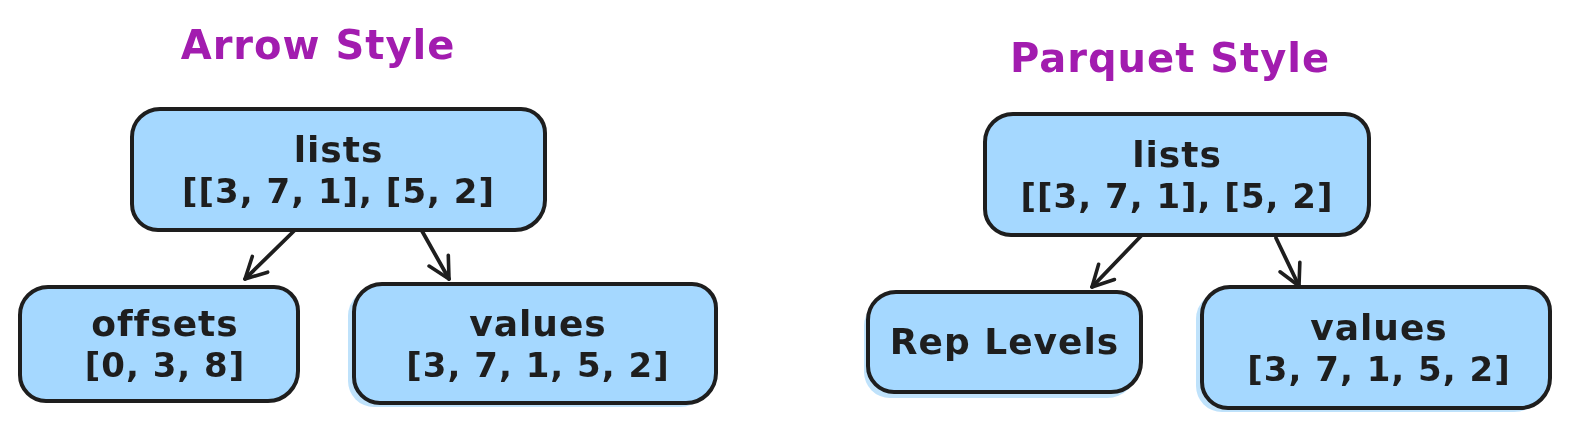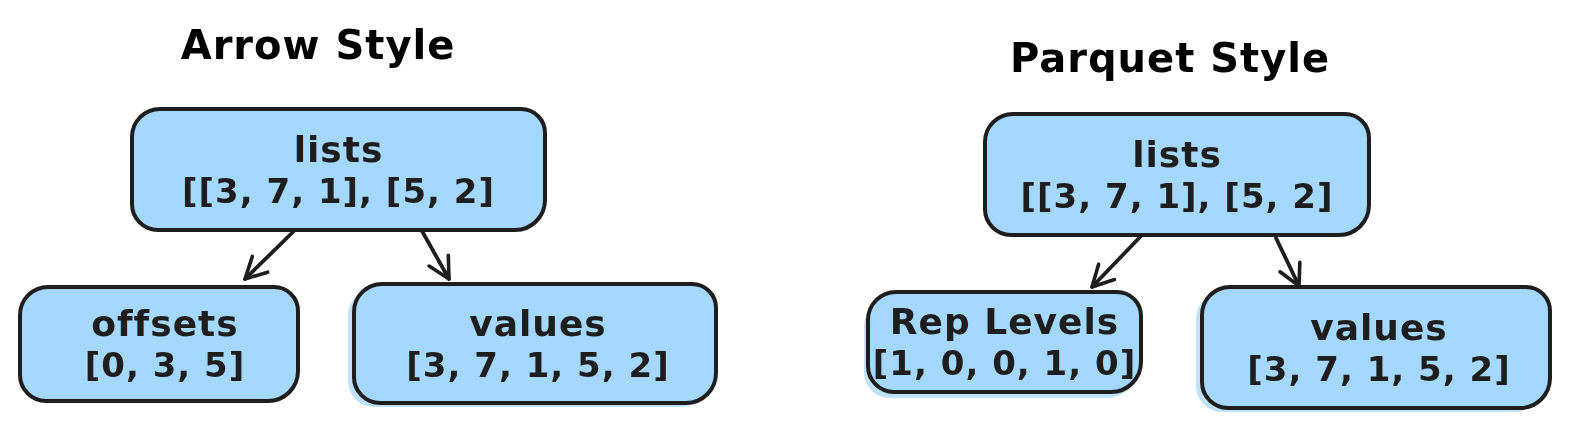--- a/index.html
+++ b/index.html
@@ -24,21 +24,21 @@
     height: 432px;
     pointer-events: none;
   }
   .diagram-title {
     position: absolute;
     transform: translateX(-50%);
     font-size: 40px;
     font-weight: bold;
     letter-spacing: 1px;
     white-space: nowrap;
-    color: #000000;
+    color: #a21caf;
   }
   .node {
     position: absolute;
     box-sizing: border-box;
     background: #a5d8ff;
     border: 4px solid #1e1e1e;
     border-radius: 30px 26px 32px 28px;
     display: flex;
     flex-direction: column;
     align-items: center;
@@ -92,38 +92,37 @@
 
   <div class="diagram-title t-arrow">Arrow Style</div>
 
   <div class="node n-lists-l">
     <div class="node-label">lists</div>
     <div class="node-value">[[3, 7, 1], [5, 2]</div>
   </div>
 
   <div class="node n-offsets">
     <div class="node-label">offsets</div>
-    <div class="node-value">[0, 3, 5]</div>
+    <div class="node-value">[0, 3, 8]</div>
   </div>
 
   <div class="node n-values-l smudge-left">
     <div class="node-label">values</div>
     <div class="node-value">[3, 7, 1, 5, 2]</div>
   </div>
 
   <div class="diagram-title t-parquet">Parquet Style</div>
 
   <div class="node n-lists-r">
     <div class="node-label">lists</div>
     <div class="node-value">[[3, 7, 1], [5, 2]</div>
   </div>
 
   <div class="node n-rep smudge-bottom">
     <div class="node-label">Rep Levels</div>
-    <div class="node-value">[1, 0, 0, 1, 0]</div>
   </div>
 
   <div class="node n-values-r smudge-left">
     <div class="node-label">values</div>
     <div class="node-value">[3, 7, 1, 5, 2]</div>
   </div>
 
 </div>
 
 </body></html>

